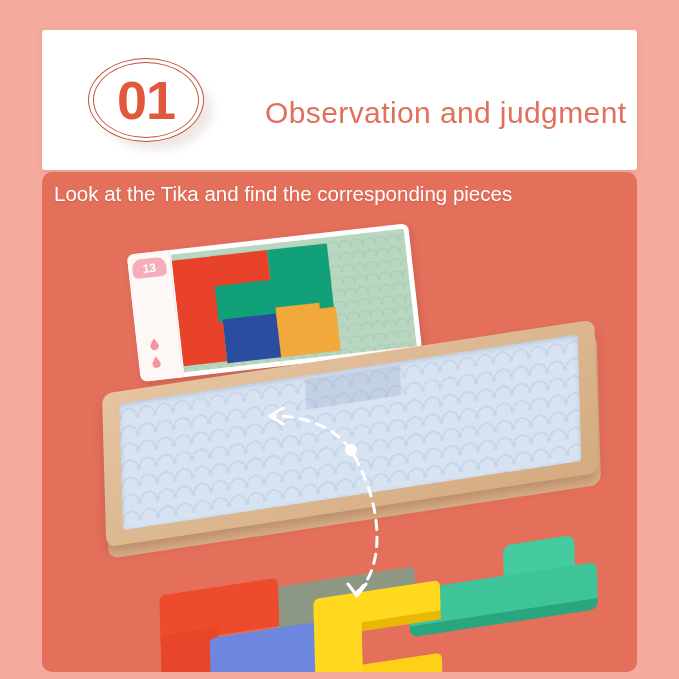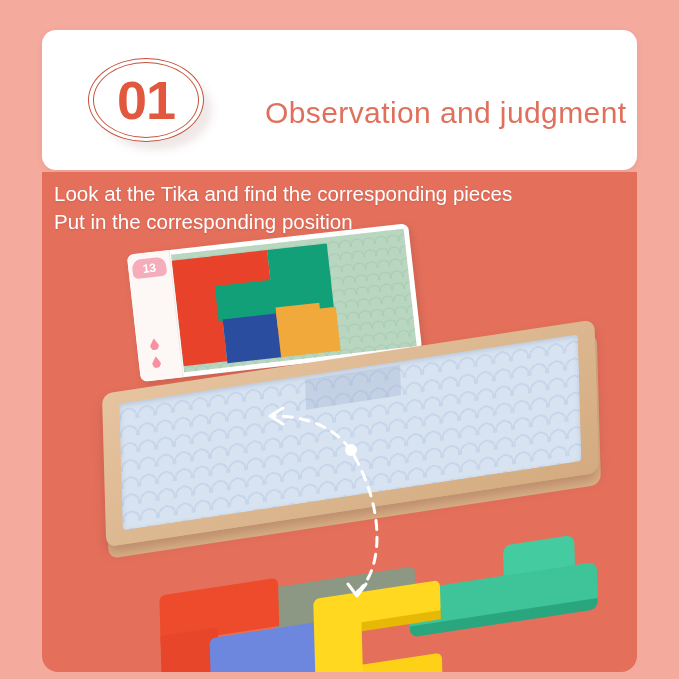--- a/index.html
+++ b/index.html
@@ -8,21 +8,21 @@
     background:#f4aa9d;
     font-family:"Liberation Sans", sans-serif;
     overflow:hidden;
     position:relative;
   }
   .stage{position:absolute;inset:0;}
 
   
   .header-card{
     position:absolute;left:42px;top:30px;width:595px;height:140px;
-    background:#ffffff;border-radius:14px;
+    background:#ffffff;border-radius:3px;
     box-shadow:0 2px 6px rgba(140,70,60,.10);
     overflow:hidden;
   }
   .badge-wrap{
     position:absolute;left:46px;top:28px;width:120px;height:86px;
   }
   .badge-shadow{
     position:absolute;left:12px;top:12px;width:112px;height:80px;
     border-radius:50%;background:rgba(120,70,60,.13);
     filter:blur(4px);
@@ -48,20 +48,21 @@
     font-size:30px;color:#e0705c;letter-spacing:.4px;
     white-space:nowrap;
   }
 
   
   .photo{
     position:absolute;left:42px;top:172px;width:595px;height:500px;
     background:#e4705c;
     border-bottom-left-radius:16px;border-bottom-right-radius:16px;
     overflow:hidden;
+    border-radius:10px;
   }
   .caption{
     position:absolute;left:12px;top:8px;
     color:#ffffff;font-size:20.5px;line-height:1.36;
     text-shadow:0 1px 2px rgba(140,50,40,.25);
   }
 
   
   .scene{position:absolute;left:0;top:0;width:595px;height:500px;}
 
@@ -181,21 +182,20 @@
       <div class="badge-num">01</div>
     </div>
 
     <div class="header-title">Observation and judgment</div>
   </div>
 
   <div class="photo">
 
     <div class="caption">
       <div>Look at the Tika and find the corresponding pieces</div>
-      <div>Put in the corresponding position</div>
     </div>
 
     <div class="scene">
 
       <div class="card">
         <div class="card-strip">
           <div class="card-num-badge">13</div>
           <div class="drop d1"></div>
           <div class="drop d2"></div>
         </div>

